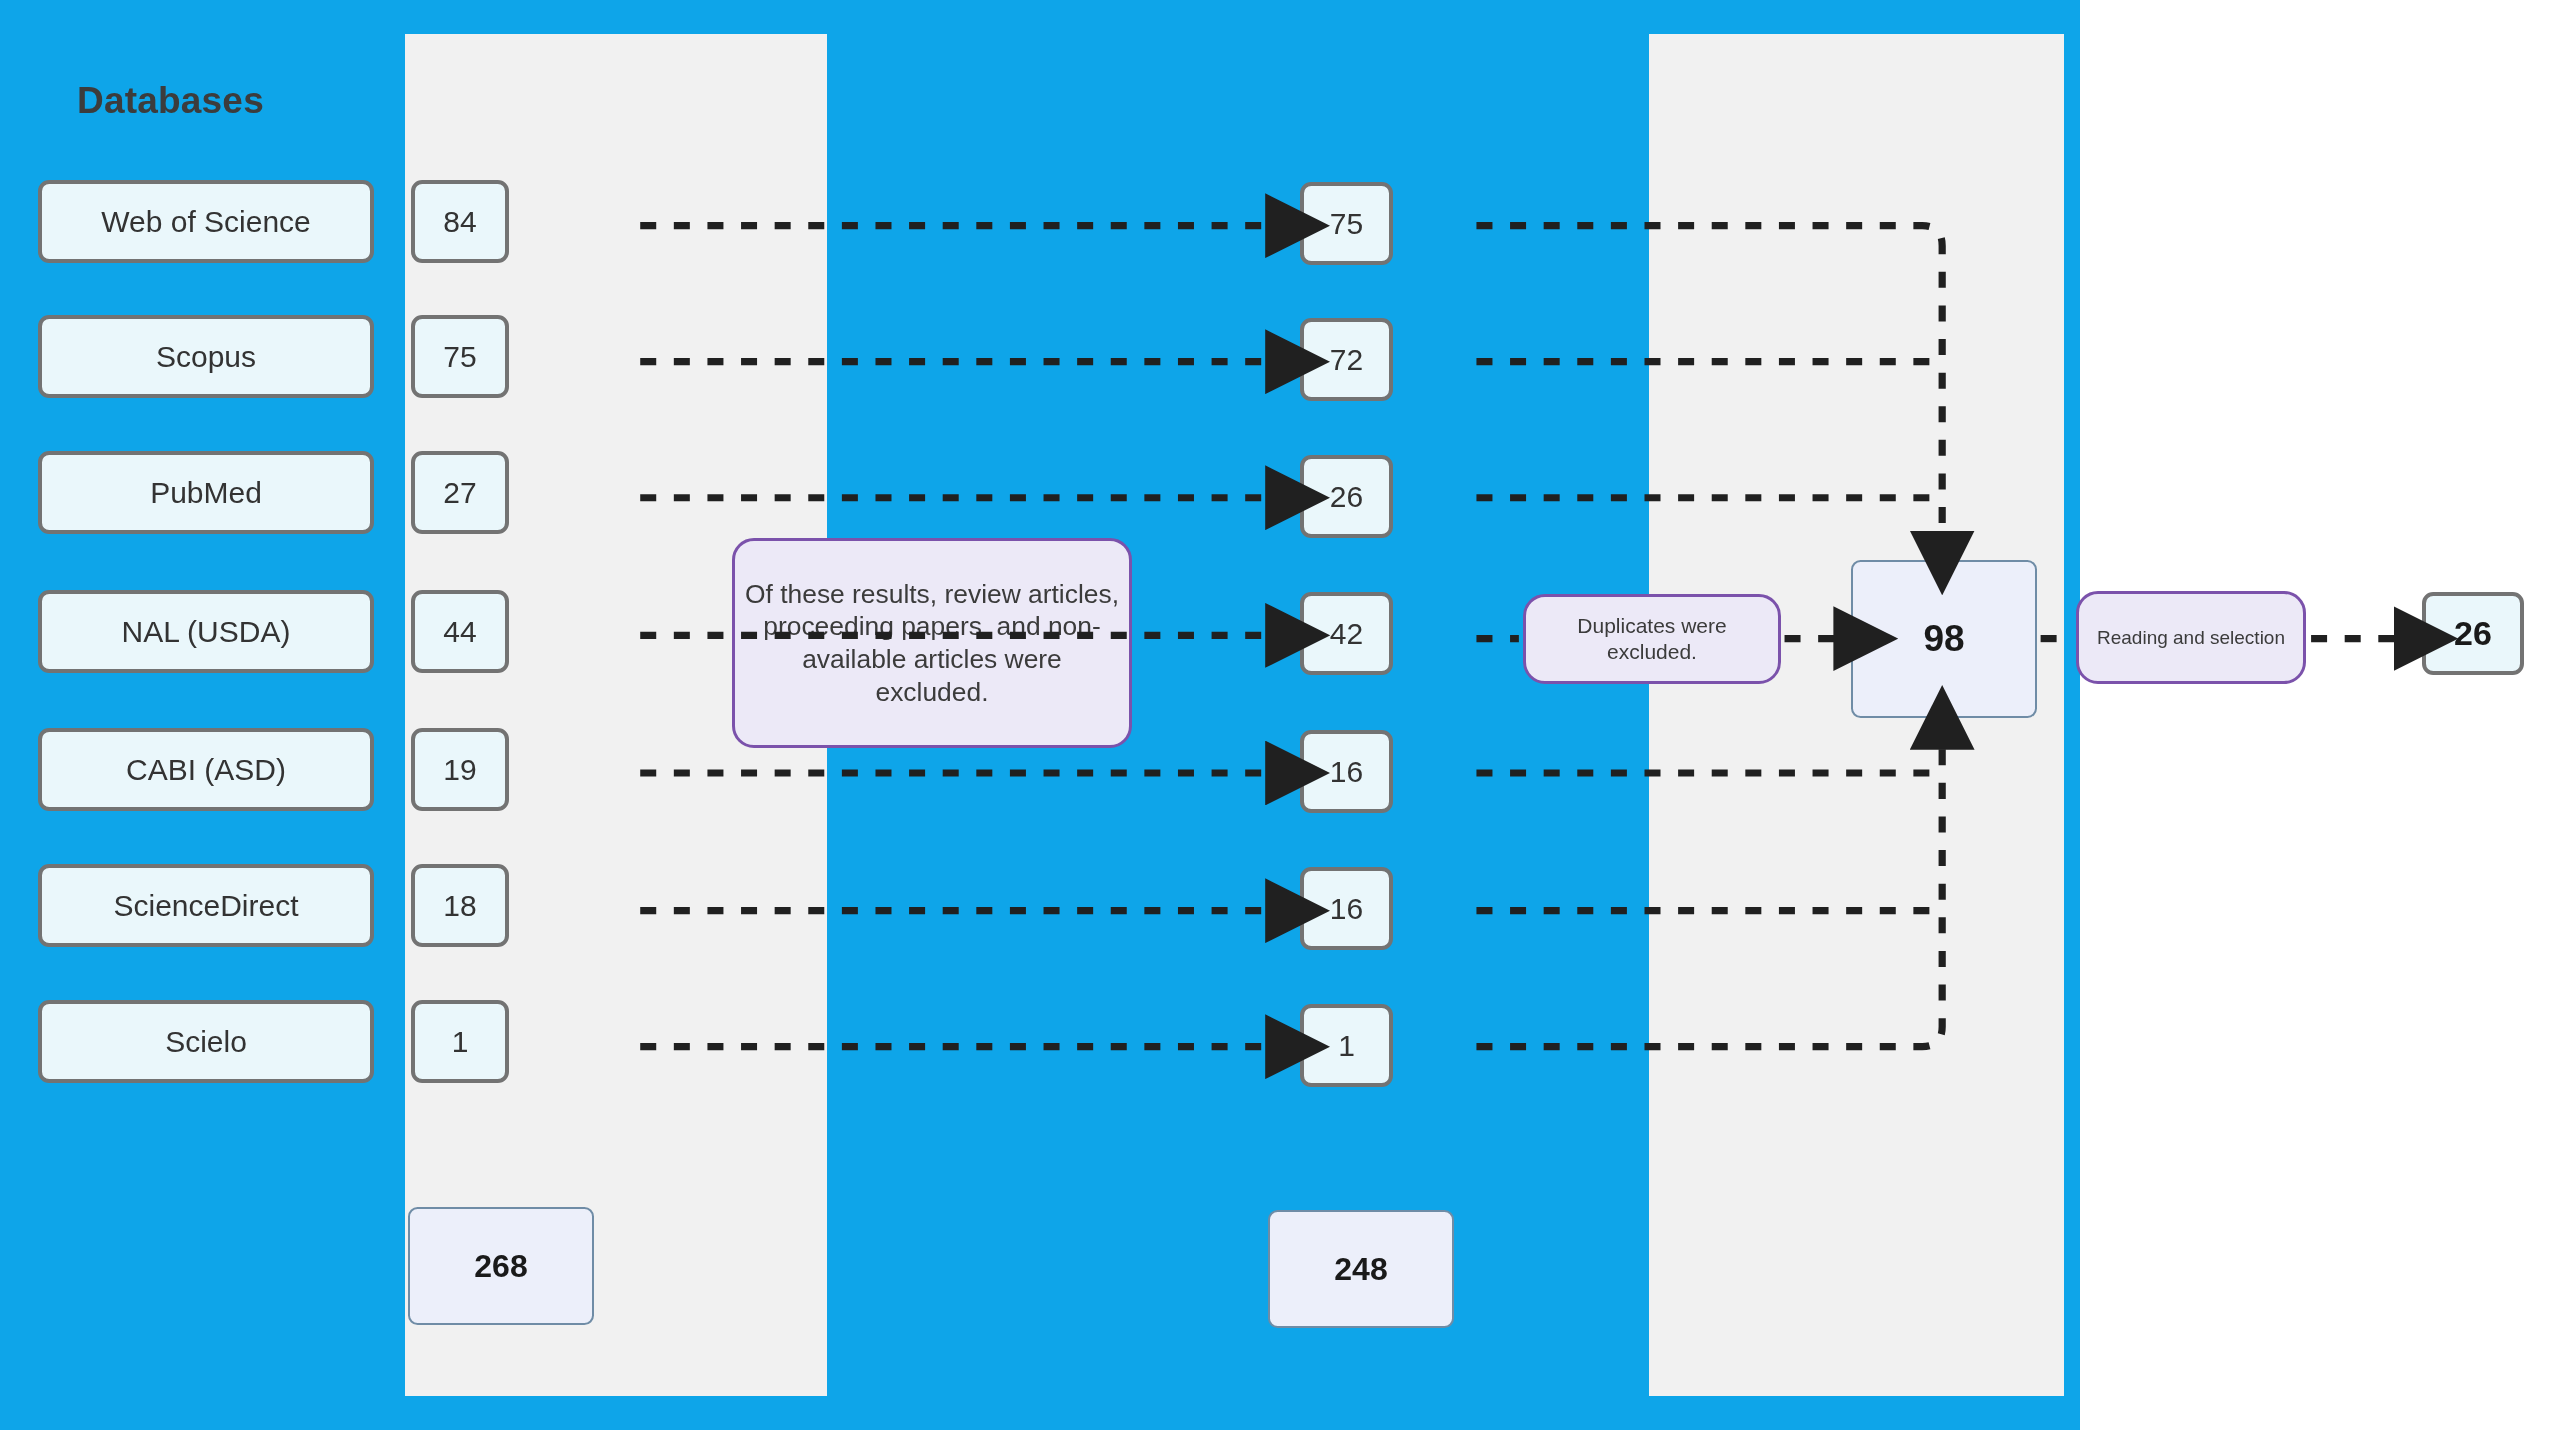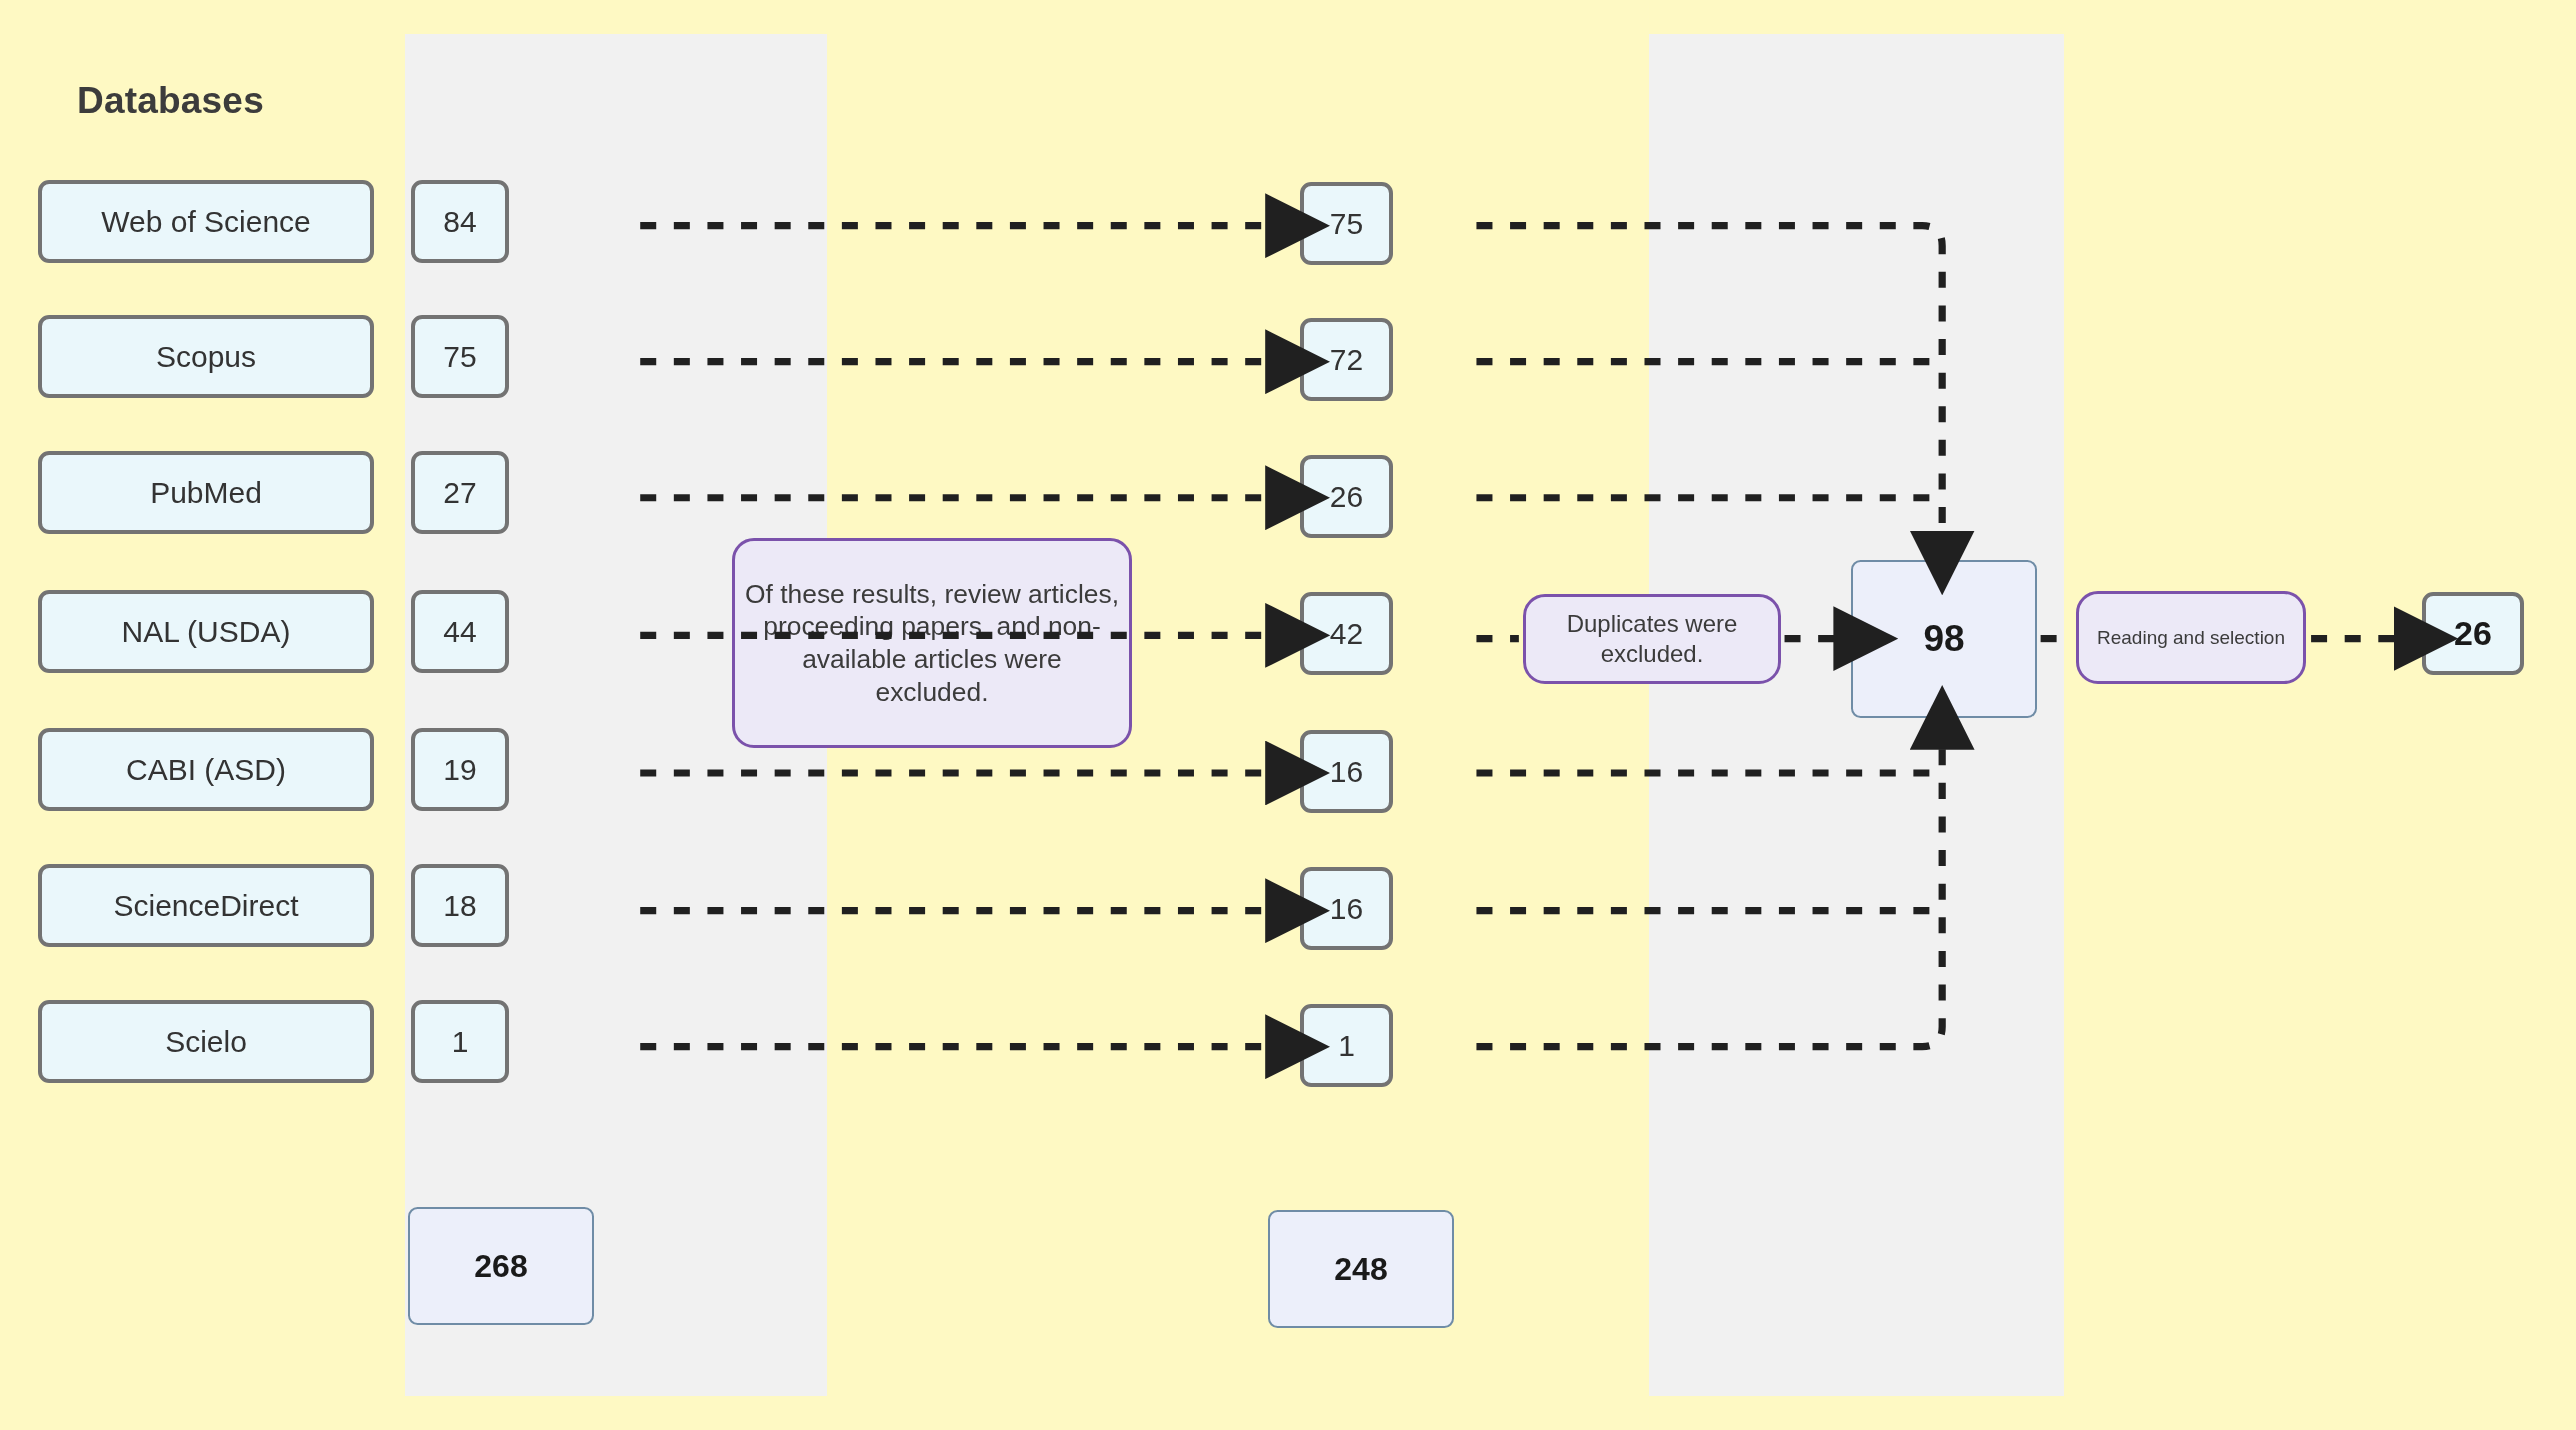--- a/index.html
+++ b/index.html
@@ -5,23 +5,23 @@
   * { box-sizing: border-box; margin: 0; padding: 0; }
   html, body {
     width: 2576px;
     height: 1430px;
     background: #ffffff;
     font-family: "Liberation Sans", sans-serif;
     overflow: hidden;
   }
   #canvas {
     position: relative;
-    width: 2576px;
+    width: 2080px;
     height: 1430px;
-    background: #fef9c3;
+    background: #0ea5e9;
   }
 
   
   .band {
     position: absolute;
     background: #f1f1f1;
     top: 34px;
     height: 1362px;
   }
   #band-left  { left: 405px;  width: 422px; }
@@ -116,21 +116,21 @@
   <div class="node blue count-b" style="top:455px">26</div>
   <div class="node blue count-b" style="top:592px">42</div>
   <div class="node blue count-b" style="top:730px">16</div>
   <div class="node blue count-b" style="top:867px">16</div>
   <div class="node blue count-b" style="top:1004px">1</div>
 
   <div class="node summary" style="left:408px; top:1207px; width:186px; height:118px">268</div>
   <div class="node summary" style="left:1268px; top:1210px; width:186px; height:118px">248</div>
 
   <div class="node purple" style="left:732px; top:538px; width:400px; height:210px; font-size:26.4px">Of these results, review articles, proceeding papers, and non-available articles were excluded.</div>
-  <div class="node purple" style="left:1523px; top:594px; width:258px; height:90px; font-size:24px">Duplicates were excluded.</div>
+  <div class="node purple" style="left:1523px; top:594px; width:258px; height:90px; font-size:21px">Duplicates were excluded.</div>
   <div class="node purple" style="left:2076px; top:591px; width:230px; height:93px; font-size:19px">Reading and selection</div>
 
   <div class="node summary" style="left:1851px; top:560px; width:186px; height:158px; font-size:37px">98</div>
   <div class="node blue" style="left:2422px; top:592px; width:102px; height:83px; font-size:34px; font-weight:bold; color:#1a1a1a">26</div>
 
   <svg id="wires" viewBox="0 0 3219 1787">
     <defs>
       <marker id="ar-r" markerWidth="9" markerHeight="9" refX="1" refY="4.5" orient="auto" markerUnits="strokeWidth">
         <path d="M0,0 L9,4.5 L0,9 z" fill="#202020"></path>
       </marker>

